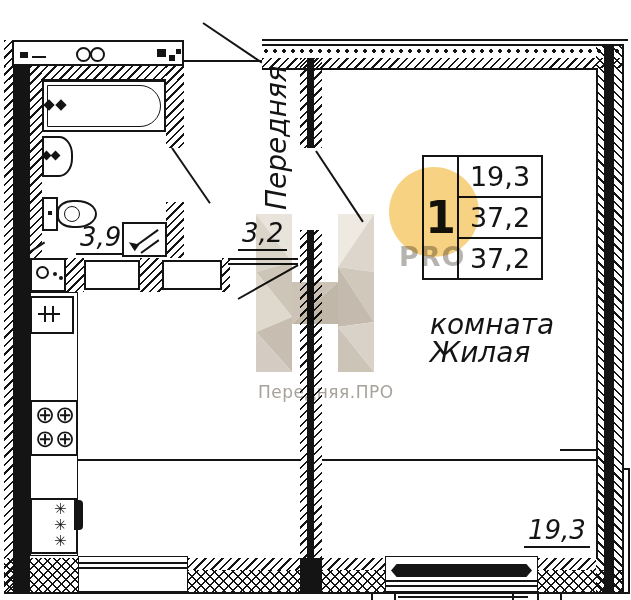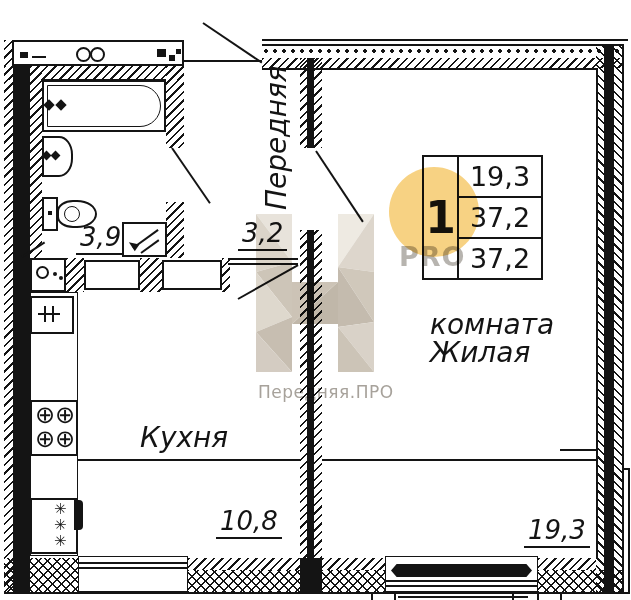--- a/index.html
+++ b/index.html
@@ -132,22 +132,20 @@
     <span class="glyph" style="position:absolute;left:23px;top:25px;">⊕</span>
   </div>
 
   <div class="abs box" style="left:30px;top:498px;width:48px;height:56px;font-size:15px;">
     <span class="glyph" style="position:absolute;left:22px;top:2px;">✳</span>
     <span class="glyph" style="position:absolute;left:22px;top:18px;">✳</span>
     <span class="glyph" style="position:absolute;left:22px;top:34px;">✳</span>
   </div>
   <div class="abs line" style="left:74px;top:500px;width:9px;height:30px;border-radius:0 4px 4px 0;"></div>
 
-  <div class="abs lbl" style="left:140px;top:424px;">Кухня</div>
-  <div class="abs area" style="left:216px;top:508px;">10,8</div>
 
   <div class="abs" style="left:430px;top:303px;">
     <div class="lbl" style="margin-top:8px;">комната</div>
     <div class="lbl">Жилая</div>
   </div>
   <div class="abs area" style="left:524px;top:517px;">19,3</div>
 
   <div class="abs" style="left:422px;top:155px;width:121px;height:125px;border:2px solid #141414;box-sizing:border-box;display:flex;background:#fff;">
     <div style="width:33px;border-right:2px solid #141414;display:flex;align-items:center;justify-content:center;">
       <span style="font-size:44px;font-weight:bold;">1</span>

